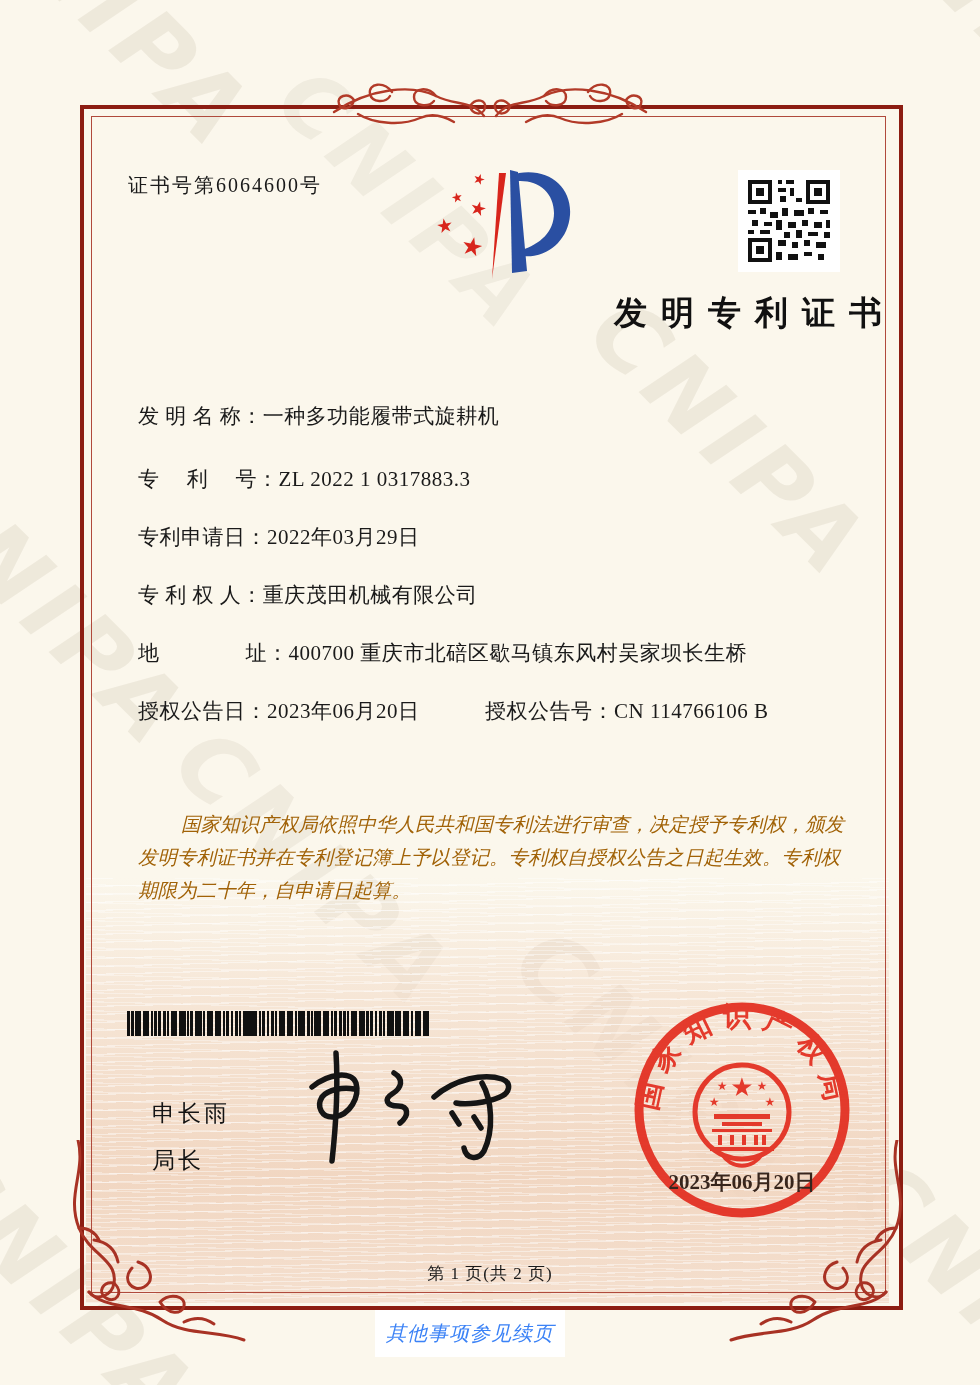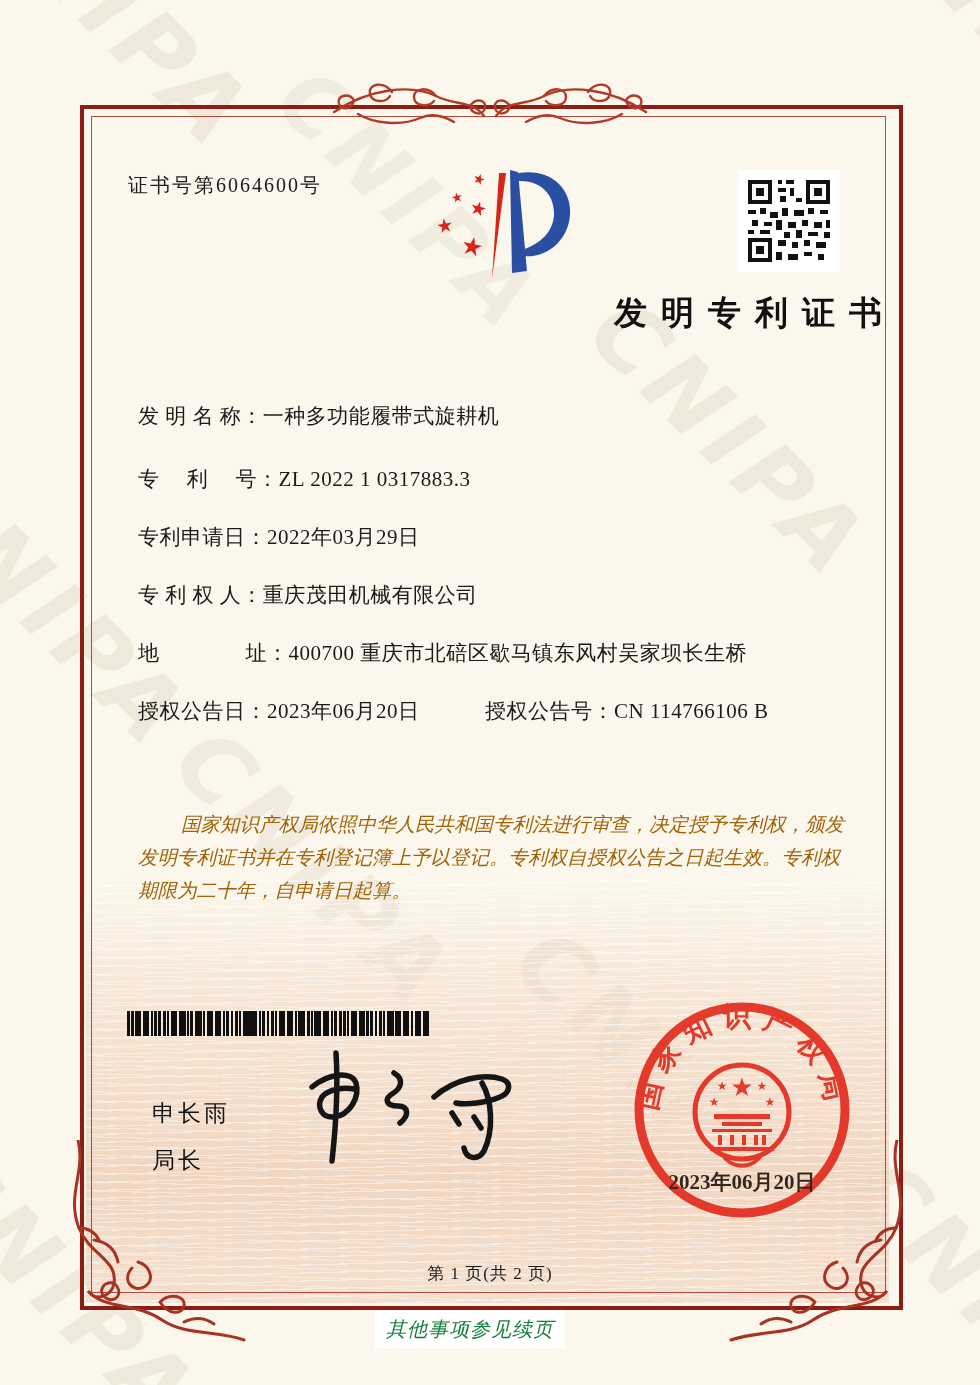--- a/index.html
+++ b/index.html
@@ -57,23 +57,23 @@
   
   .signer{position:absolute; left:152px; font-family:"Liberation Sans","DejaVu Sans",sans-serif;
     font-size:23px; letter-spacing:3px; color:#141414;}
   .signer.t1{top:1111px;margin-top:34px;} .signer.t2{top:1098px;}
   .signature{position:absolute; left:282px; top:1045px;}
   
   .seal{position:absolute; left:628px; top:996px; opacity:0.94;}
   
   .page-no{position:absolute; left:84px; top:1262px; width:812px; text-align:center;
     font-size:17px; letter-spacing:1px;}
-  .cont-box{position:absolute; left:375px; top:1310px; width:190px; height:38px;
+  .cont-box{position:absolute; left:375px; top:1310px; width:190px; height:47px;
     background:#ffffff; display:flex; align-items:center; justify-content:center;
-    font-size:20px; font-style:italic; letter-spacing:1px; color:#15803d;}
+    font-size:20px; font-style:italic; letter-spacing:1px; color:#3b82f6;}
 </style>
 </head>
 <body>
 
 <div class="page">
 
   <span class="wm" style="left:-70px; top:-50px; font-size:95px;">CNIPA</span>
   <span class="wm" style="left:795px; top:-70px; font-size:95px;">CNIPA</span>
   <span class="wm" style="left:245px; top:150px; font-size:86px; color:rgba(168,155,128,0.12);">CNIPA</span>
   <span class="wm" style="left:555px; top:385px; font-size:92px;">CNIPA</span>

